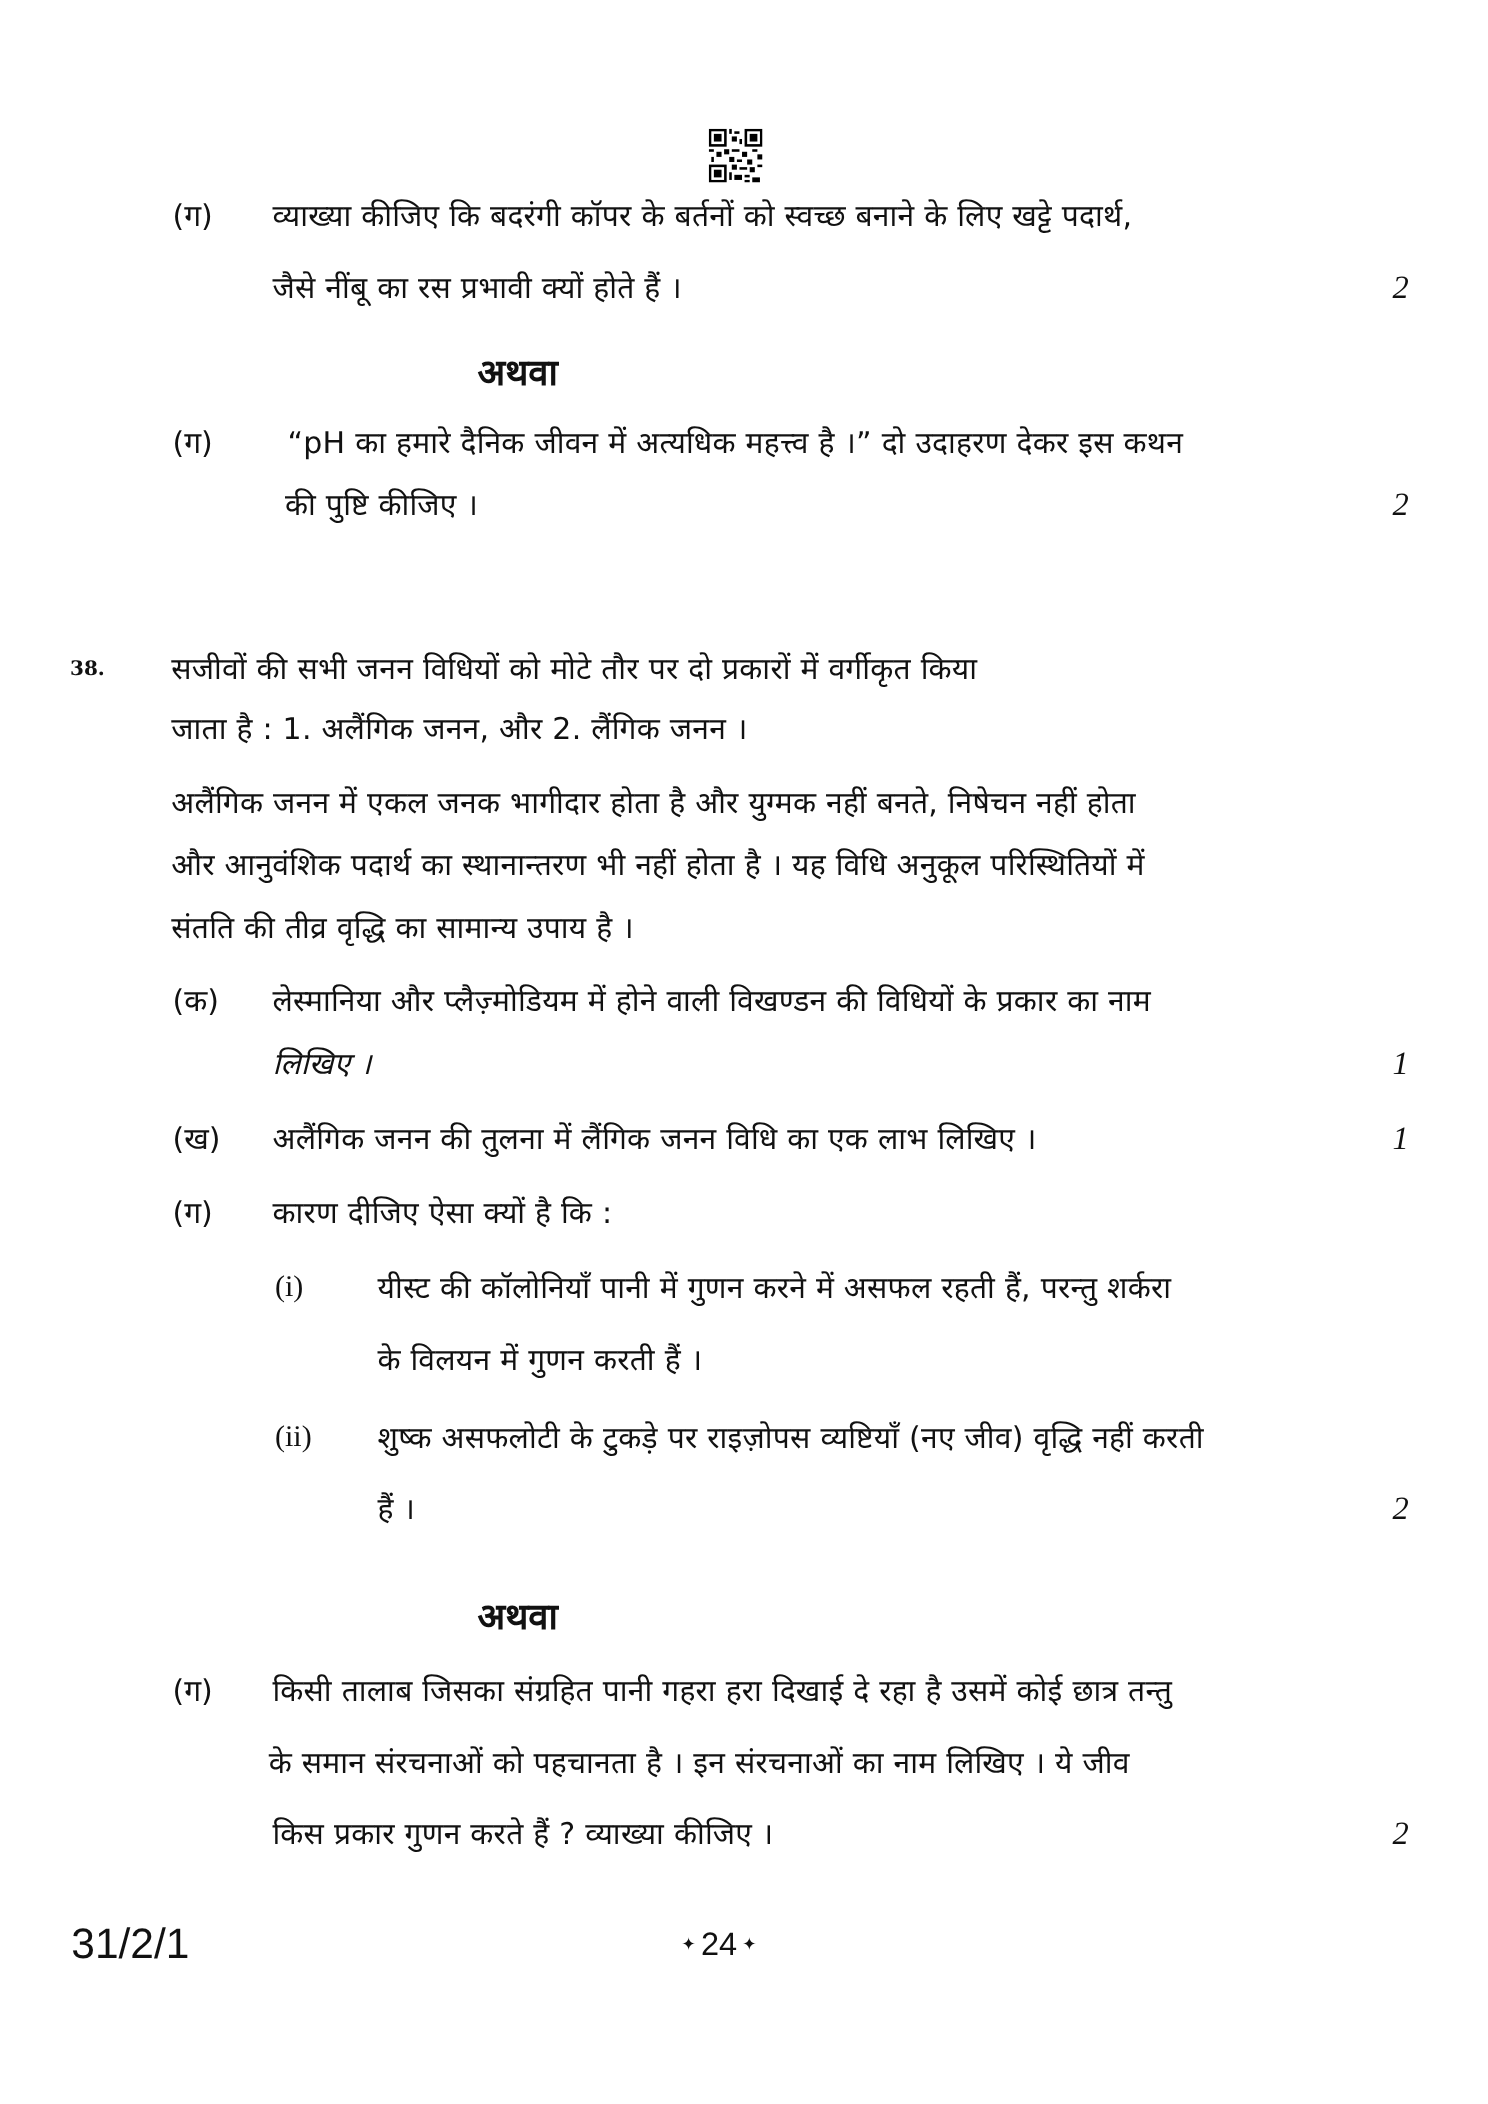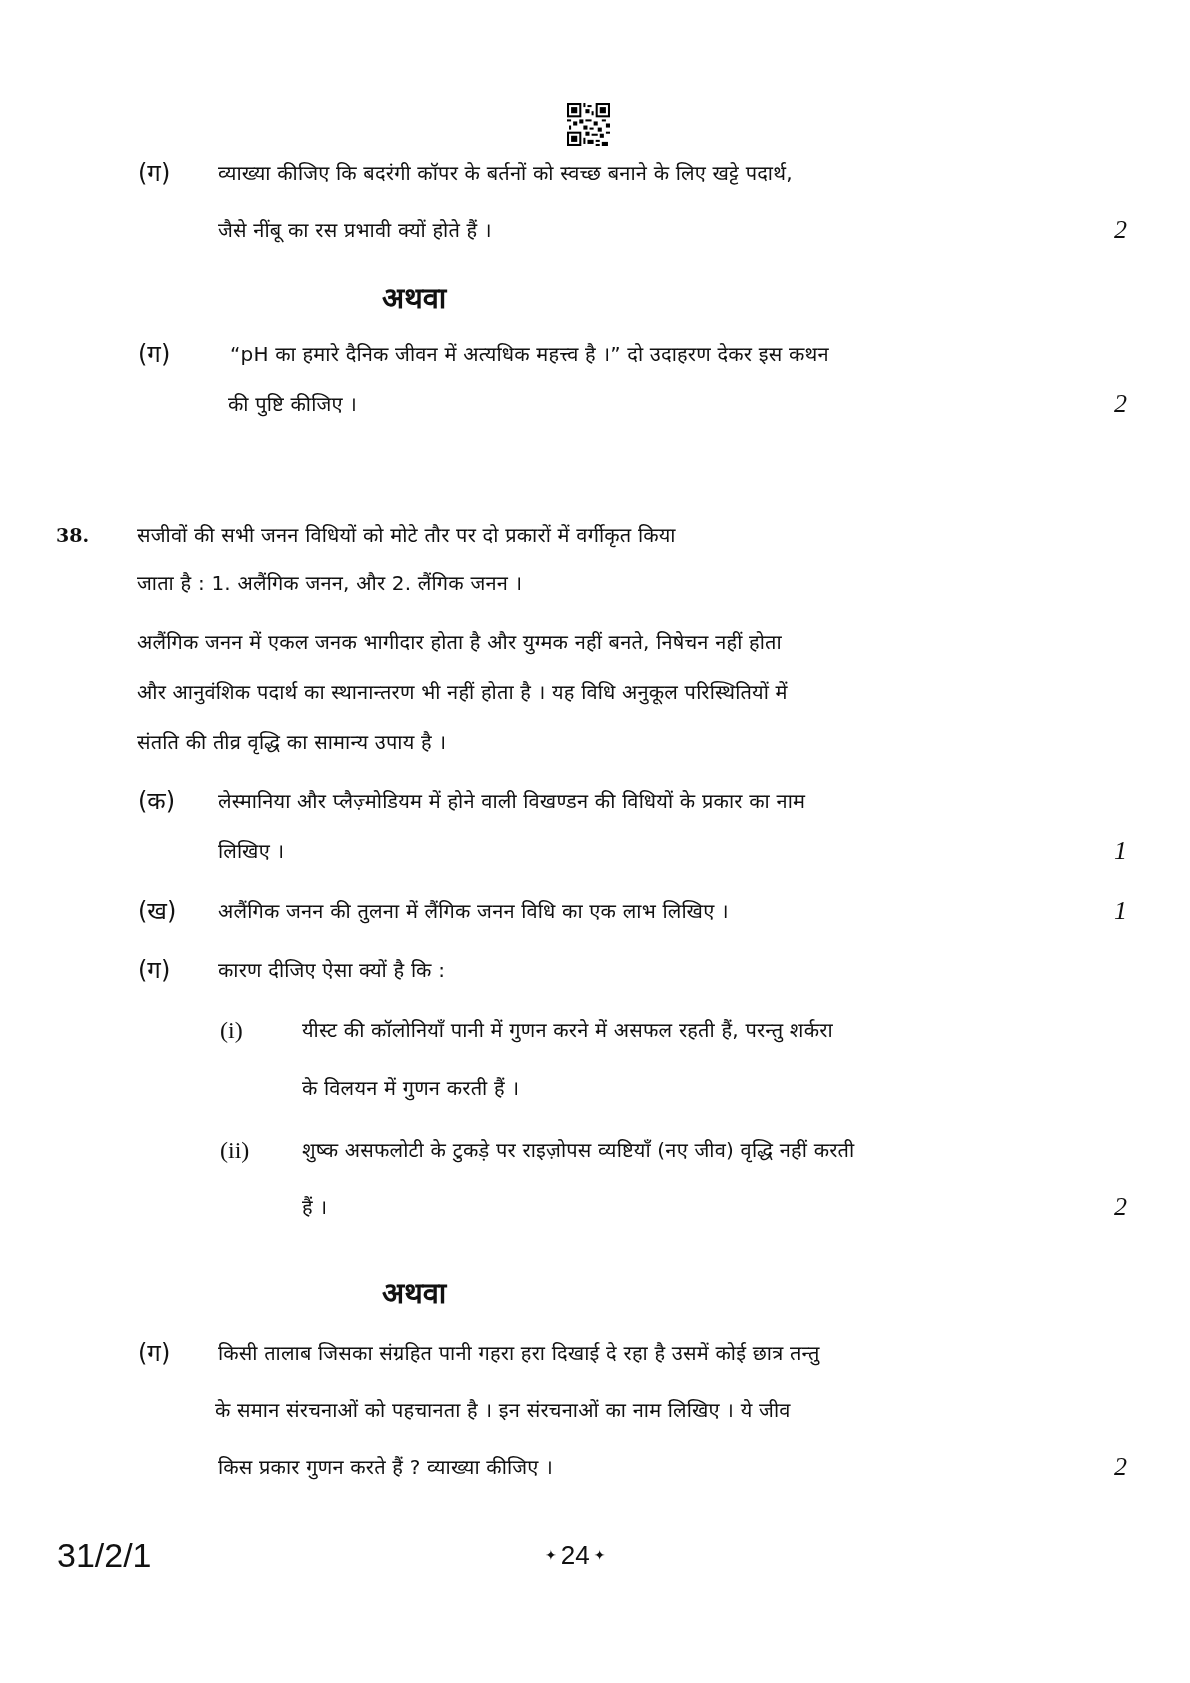--- a/index.html
+++ b/index.html
@@ -5,27 +5,27 @@
   html, body { margin: 0; padding: 0; background: #ffffff; }
   body {
     width: 1190px; height: 1683px; position: relative; overflow: hidden;
     font-family: "DejaVu Sans", sans-serif; color: #111111;
   }
   .page { position: absolute; left: 0; top: 0; width: 1190px; height: 1683px; }
   .qr {
     position: absolute; left: 567px; top: 103px; width: 43px; height: 43px;
   }
   .line {
-    position: absolute; font-size: 20px; line-height: 30px; white-space: nowrap;
+    position: absolute; font-size: 24px; line-height: 30px; white-space: nowrap;
     letter-spacing: 0.2px;
   }
   .label { position: absolute; font-size: 24px; line-height: 30px; }
   .qnum {
     position: absolute; font-family: "DejaVu Serif", serif; font-weight: bold;
-    font-size: 19px; line-height: 30px;
+    font-size: 16px; line-height: 30px;
   }
   .mark {
     position: absolute; left: 1114px; font-family: "Liberation Serif", serif;
     font-style: italic; font-size: 26px; line-height: 30px;
   }
   .or {
     position: absolute; left: 382px; font-weight: bold; font-size: 29px; line-height: 30px;
   }
   .footer-code {
     position: absolute; left: 57px; top: 1540px; font-family: "Liberation Sans", sans-serif;
@@ -101,21 +101,21 @@
     <span class="qnum" style="left:56px; top:520px;">38.</span>
     <span class="line" style="left:137px; top:520px;text-align:center;">सजीवों की सभी जनन विधियों को मोटे तौर पर दो प्रकारों में वर्गीकृत किया</span>
     <span class="line" style="left:137px; top:568px;">जाता है : 1. अलैंगिक जनन, और 2. लैंगिक जनन ।</span>
 
     <span class="line" style="left:137px; top:627px;">अलैंगिक जनन में एकल जनक भागीदार होता है और युग्मक नहीं बनते, निषेचन नहीं होता</span>
     <span class="line" style="left:137px; top:677px;">और आनुवंशिक पदार्थ का स्थानान्तरण भी नहीं होता है । यह विधि अनुकूल परिस्थितियों में</span>
     <span class="line" style="left:137px; top:727px;">संतति की तीव्र वृद्धि का सामान्य उपाय है ।</span>
 
     <span class="label" style="left:138px; top:786px;">(क)</span>
     <span class="line" style="left:218px; top:786px;">लेस्मानिया और प्लैज़्मोडियम में होने वाली विखण्डन की विधियों के प्रकार का नाम</span>
-    <span class="line" style="left:218px; top:836px;">लिखिए ।</span>
+    <span class="line" style="left:218px; top:836px;font-style:italic;">लिखिए ।</span>
     <span class="mark" style="top:836px;">1</span>
 
     <span class="label" style="left:138px; top:896px;">(ख)</span>
     <span class="line" style="left:218px; top:896px;">अलैंगिक जनन की तुलना में लैंगिक जनन विधि का एक लाभ लिखिए ।</span>
     <span class="mark" style="top:896px;">1</span>
 
     <span class="label" style="left:138px; top:955px;">(ग)</span>
     <span class="line" style="left:218px; top:955px;">कारण दीजिए ऐसा क्यों है कि :</span>
 
     <span class="label" style="left:220px; top:1015px; font-family:'Liberation Serif', serif;">(i)</span>

